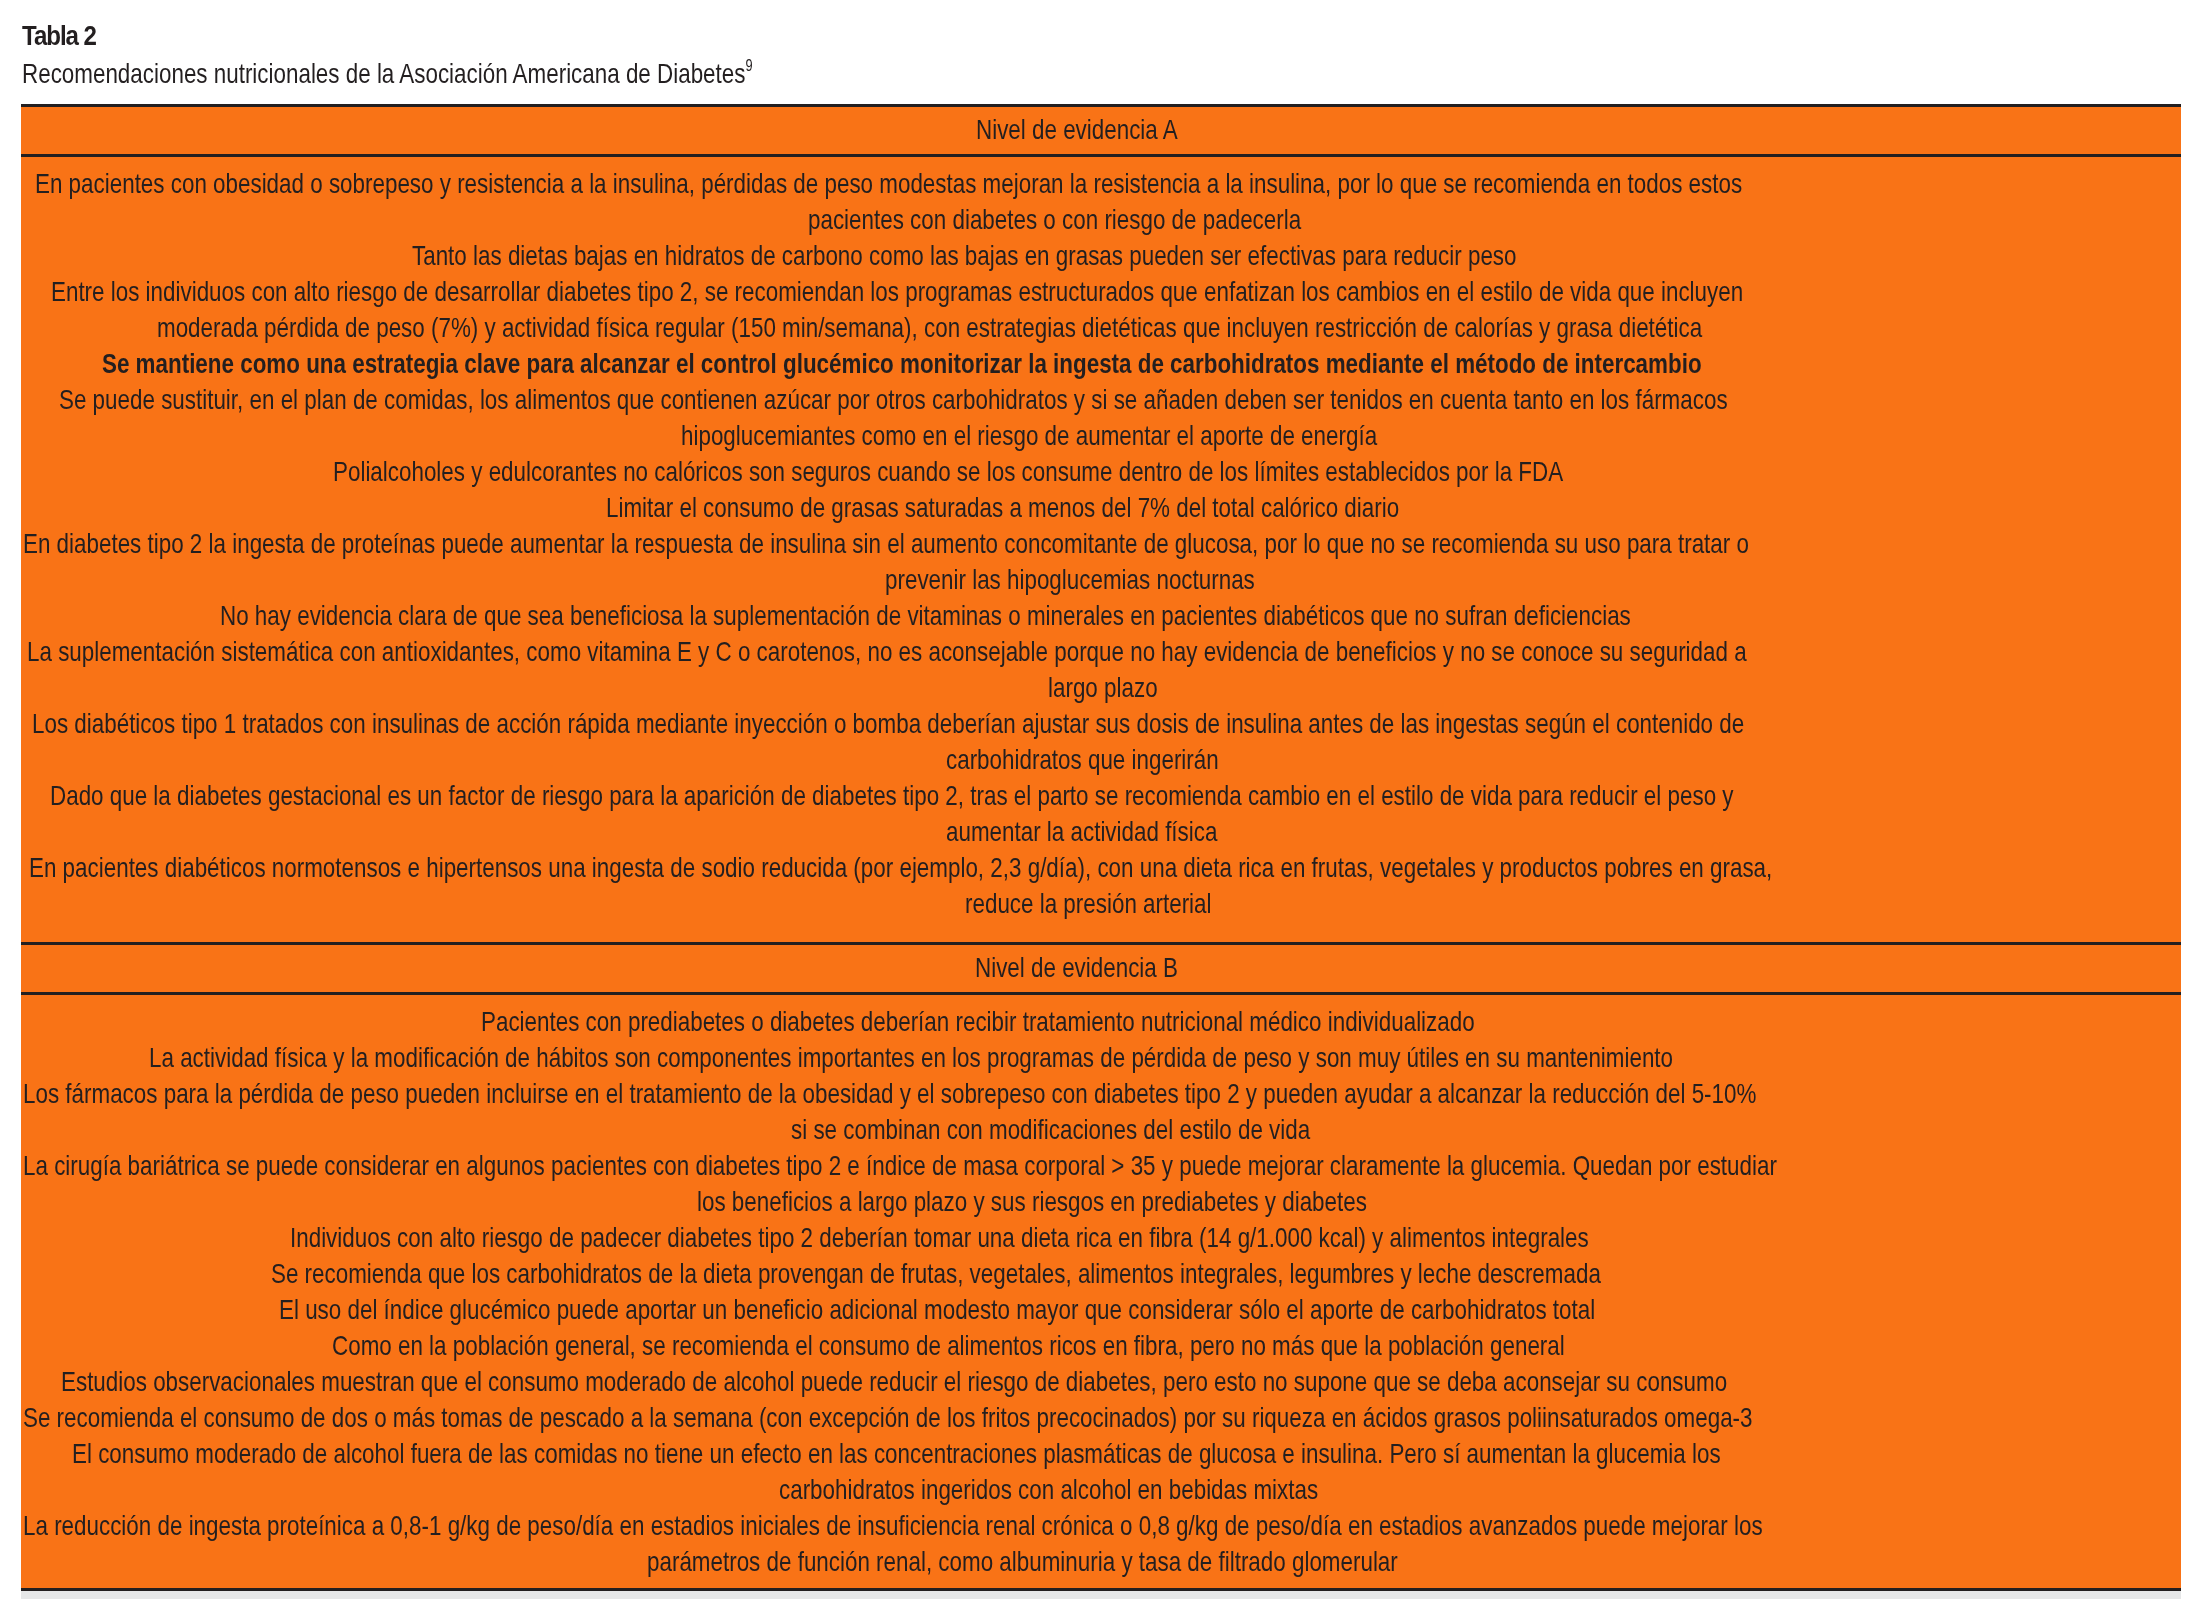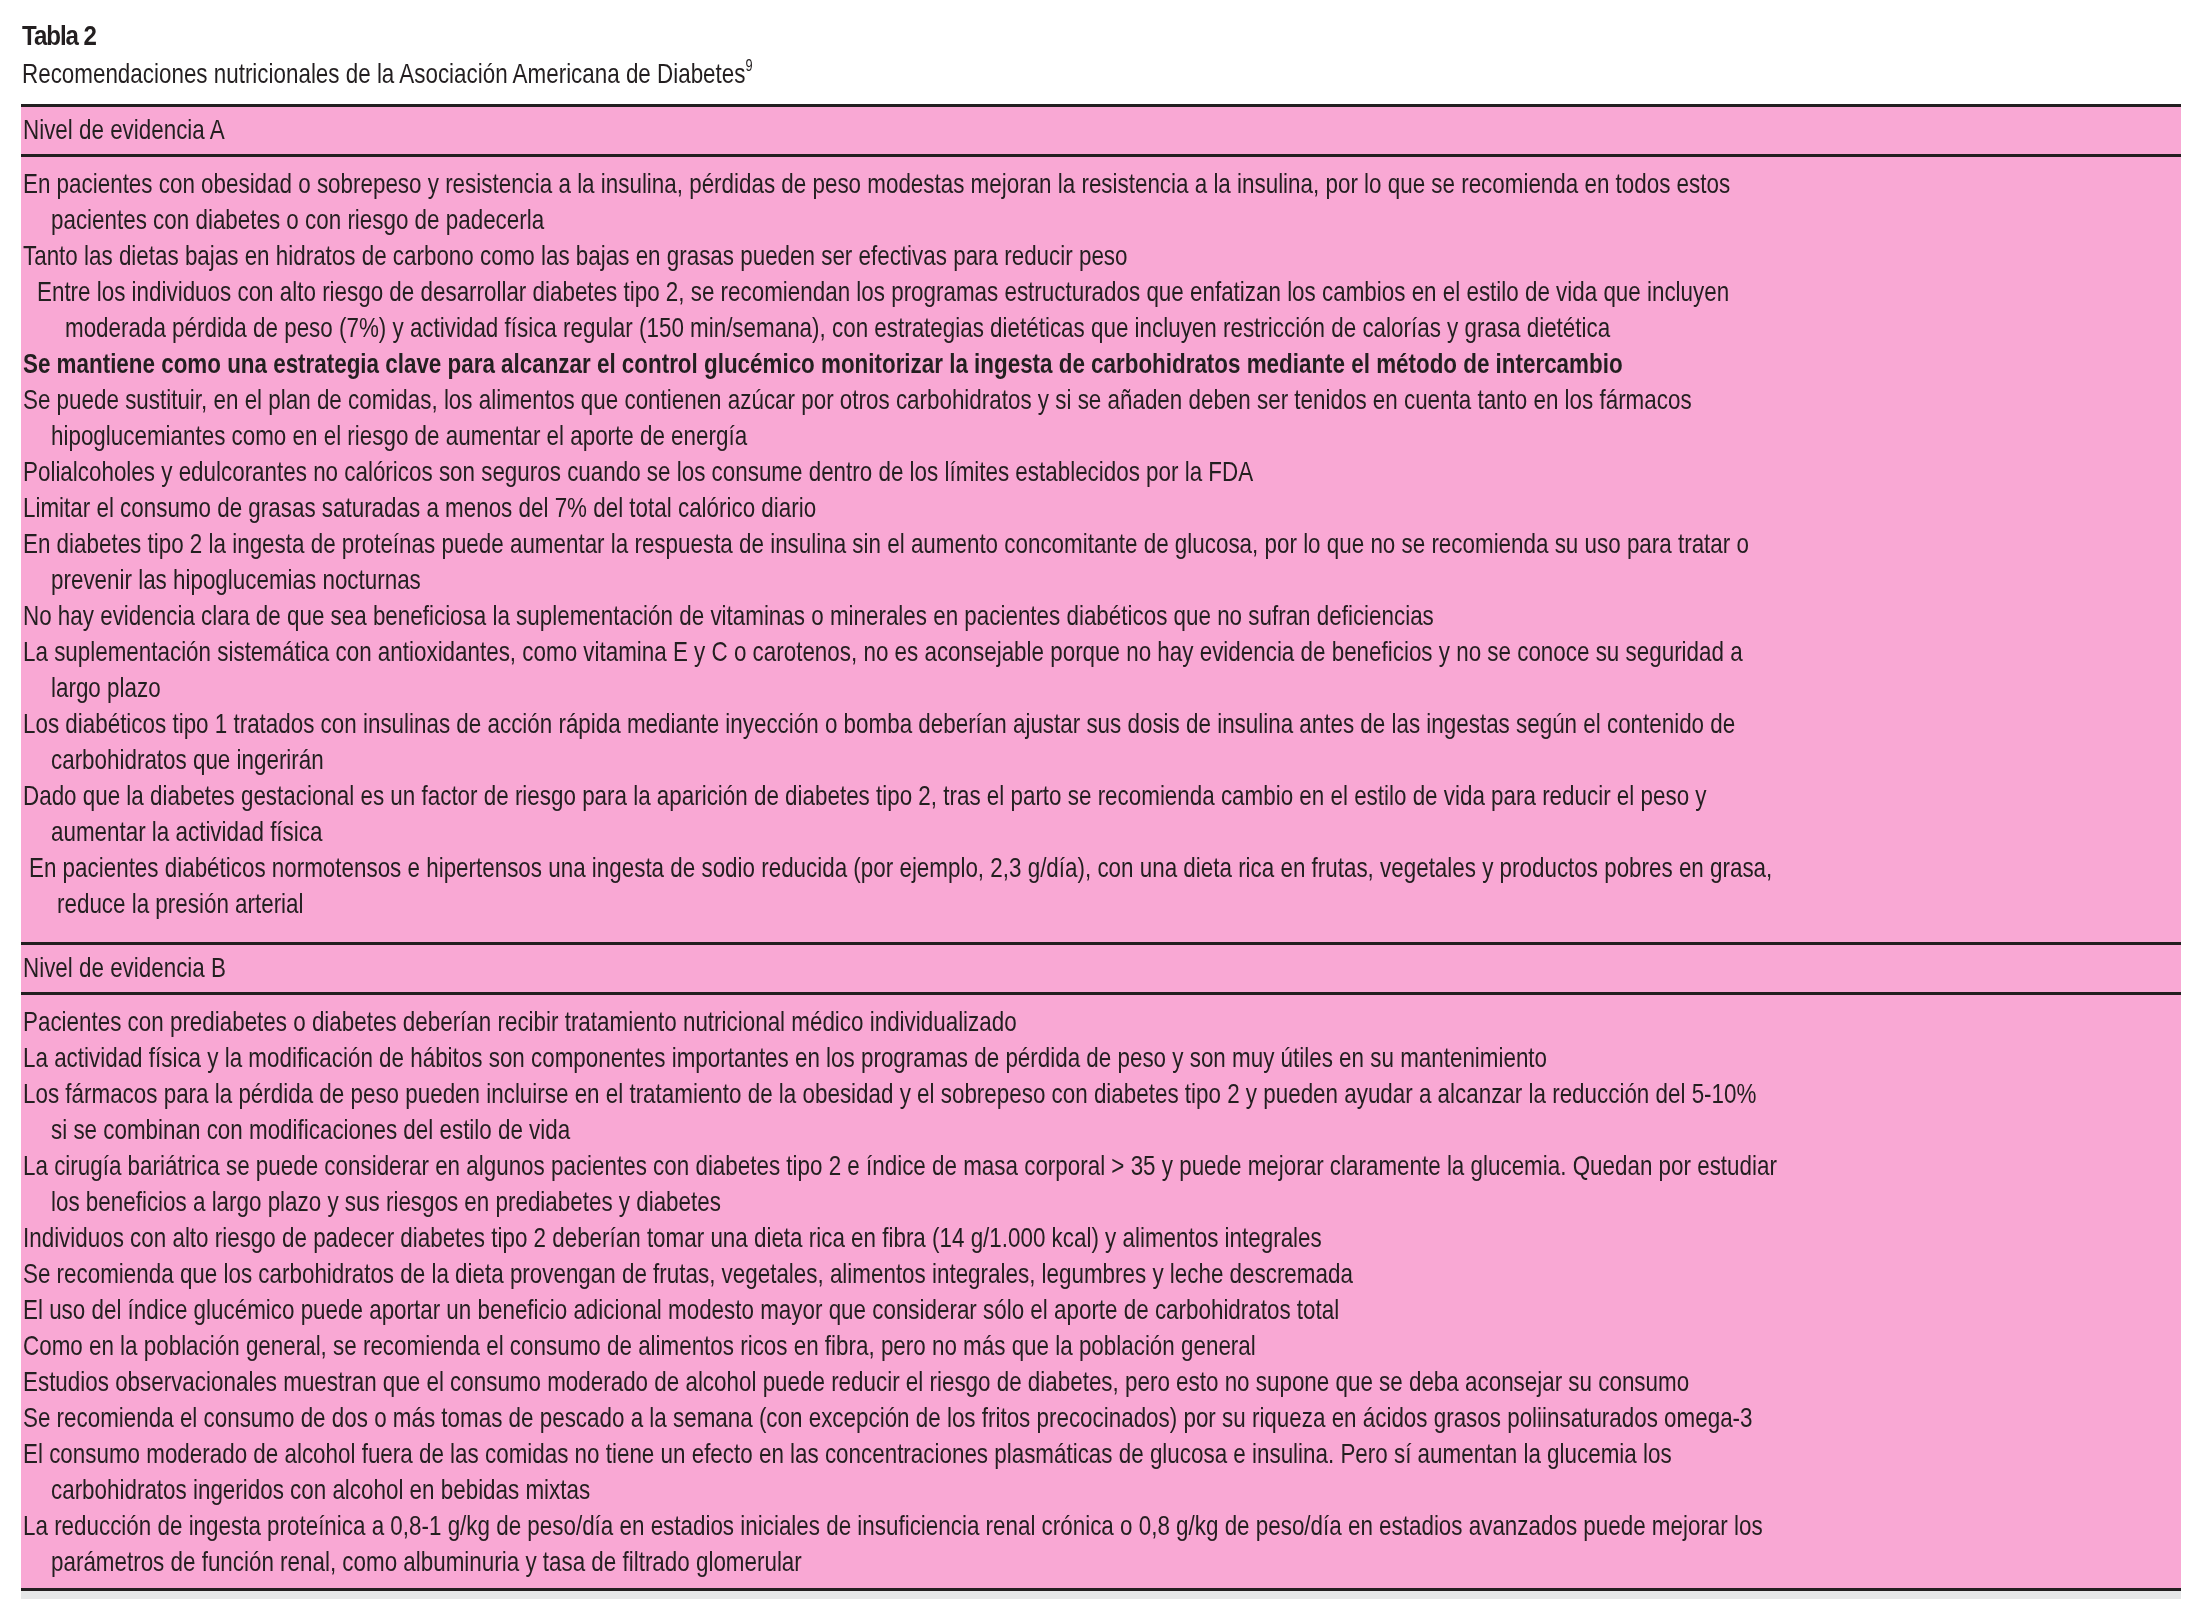--- a/index.html
+++ b/index.html
@@ -3,21 +3,21 @@
 <meta charset="utf-8">
 <style>
   html, body { margin: 0; padding: 0; background: #ffffff; }
   body { width: 2200px; height: 1616px; overflow: hidden; position: relative;
          font-family: "Liberation Sans Narrow", "Liberation Sans", sans-serif; color: #231f20; }
   .title { position: absolute; left: 22px; top: 20px; font-size: 28px; font-weight: bold;
            letter-spacing: -1.2px; transform: scaleX(0.86); transform-origin: left top; }
   .subtitle { position: absolute; left: 22px; top: 57px; font-size: 28px;
               transform: scaleX(0.80); transform-origin: left top; white-space: nowrap; }
   .subtitle sup { font-size: 16px; vertical-align: 12px; }
-  .table { position: absolute; left: 21px; top: 104px; width: 2160px; background: #f9a8d4; }
+  .table { position: absolute; left: 21px; top: 104px; width: 2160px; background: #f97316; text-align: center; }
   .rule { height: 3px; background: #231f20; }
   .section-header { height: 47px; box-sizing: border-box; padding-top: 7px; padding-left: 2px;
                     font-size: 28px; white-space: nowrap; }
   .rows { padding-top: 9px; padding-bottom: 20px; }
   .row { font-size: 28px; line-height: 36px; padding-left: 30px; text-indent: -28px; }
   .rows.b { padding-bottom: 8px; }
   .row .line { display: block; white-space: nowrap; }
   .row .line.cont { padding-left: 28px; }
   .sx { display: inline-block; transform: scaleX(0.80); transform-origin: left top; }
   .bottom-pad { height: 8px; background: #e6e7e8; }

